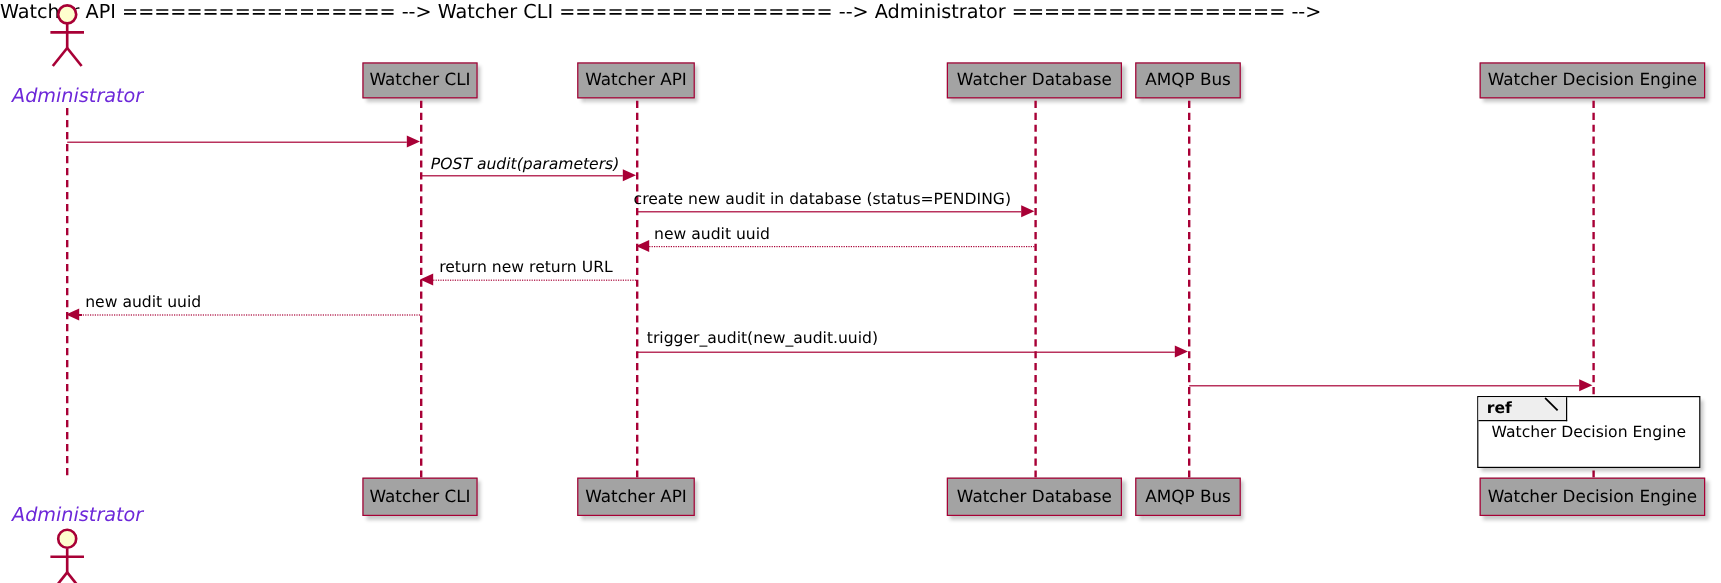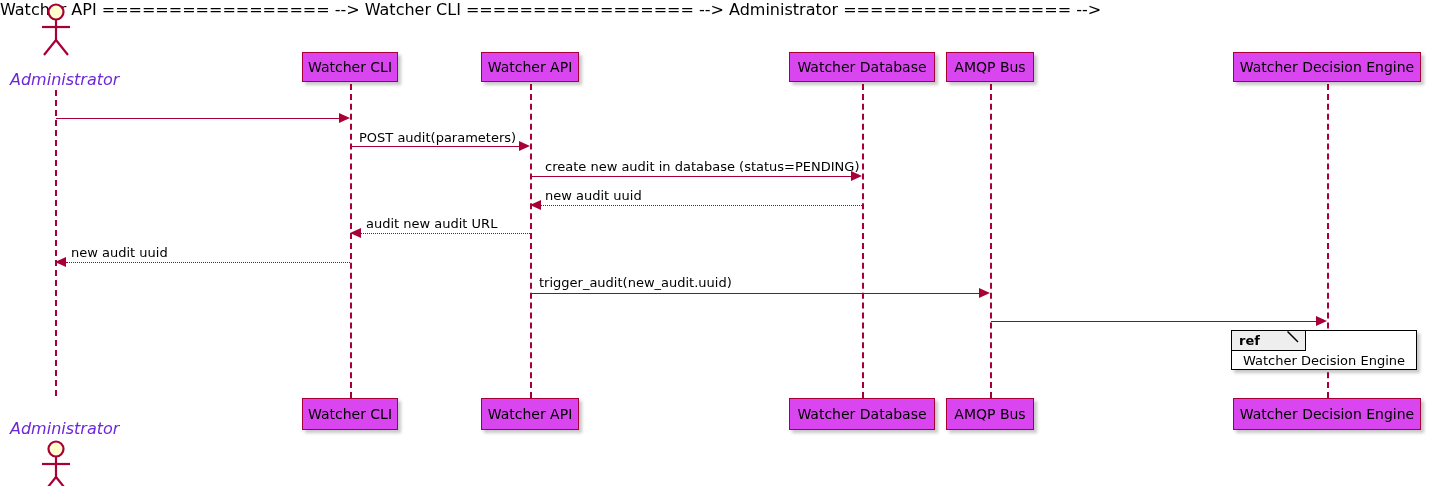--- a/index.html
+++ b/index.html
@@ -15,21 +15,21 @@
     width: 1434px;
     height: 486px;
     background: #FFFFFF;
     overflow: hidden;
   }
 
   
   .participant {
     position: absolute;
     box-sizing: border-box;
-    background: #d946ef;
+    background: #a3a3a3;
     border: 1.5px solid #A80036;
     box-shadow: 3px 3px 3px rgba(0,0,0,0.22);
     display: flex;
     align-items: center;
     justify-content: center;
     font-size: 14px;
     color: #000000;
     white-space: nowrap;
     line-height: 1;
   }
@@ -172,55 +172,55 @@
   <div class="lifeline" style="left:530px;  top:84px;  height:314px;"></div>
   <div class="lifeline" style="left:862px;  top:84px;  height:314px;"></div>
   <div class="lifeline" style="left:990px;  top:84px;  height:314px;"></div>
   <div class="lifeline" style="left:1327px; top:84px;  height:314px;"></div>
 
   
   <div class="msg-line" style="left:56px; top:118px; width:283px;"></div>
   <div class="arrow-head right" style="left:339px; top:113px;"></div>
 
   
-  <div class="msg-label" style="left:359px; top:131px;">POST audit(parameters)</div>
+  <div class="msg-label" style="left:359px; top:131px;font-style:italic;">POST audit(parameters)</div>
   <div class="msg-line" style="left:351px; top:146px; width:168px;"></div>
   <div class="arrow-head right" style="left:519px; top:141px;"></div>
 
   
-  <div class="msg-label" style="left:545px; top:160px;">create new audit in database (status=PENDING)</div>
+  <div class="msg-label" style="left:528px; top:160px;">create new audit in database (status=PENDING)</div>
   <div class="msg-line" style="left:531px; top:176px; width:320px;"></div>
   <div class="arrow-head right" style="left:851px; top:171px;"></div>
 
    Watcher API ================= --&gt;
   <div class="msg-label" style="left:545px; top:189px;">new audit uuid</div>
   <div class="msg-line dotted" style="left:541px; top:205px; width:321px;"></div>
   <div class="arrow-head left" style="left:530px; top:200px;"></div>
 
    Watcher CLI ================= --&gt;
-  <div class="msg-label" style="left:366px; top:217px;">audit new audit URL</div>
+  <div class="msg-label" style="left:366px; top:217px;">return new return URL</div>
   <div class="msg-line dotted" style="left:361px; top:233px; width:169px;"></div>
   <div class="arrow-head left" style="left:350px; top:228px;"></div>
 
    Administrator ================= --&gt;
   <div class="msg-label" style="left:71px; top:246px;">new audit uuid</div>
   <div class="msg-line dotted" style="left:66px; top:262px; width:284px;"></div>
   <div class="arrow-head left" style="left:55px; top:257px;"></div>
 
   
   <div class="msg-label" style="left:539px; top:276px;">trigger_audit(new_audit.uuid)</div>
   <div class="msg-line" style="left:531px; top:293px; width:448px;"></div>
   <div class="arrow-head right" style="left:979px; top:288px;"></div>
 
   
   <div class="msg-line" style="left:991px; top:321px; width:325px;"></div>
   <div class="arrow-head right" style="left:1316px; top:316px;"></div>
 
   
-  <div class="ref-box" style="left:1231px; top:330px; width:186px; height:40px;">
+  <div class="ref-box" style="left:1231px; top:330px; width:186px; height:60px;">
     <div class="ref-tab" style="width:56px;">
       <span>ref</span>
     </div>
     <div class="ref-tab-notch" style="left:56px;
          border-top:10px solid #EEEEEE; border-right:9px solid transparent;"></div>
     <div class="ref-tab-notch" style="left:55px; top:-1px;
          border-top:11px solid transparent; border-right:11px solid transparent;
          border-bottom:0; width:0; height:0;
          background:none;">
       <svg width="12" height="21" viewBox="0 0 12 21" style="position:absolute; left:0; top:-10px;">

